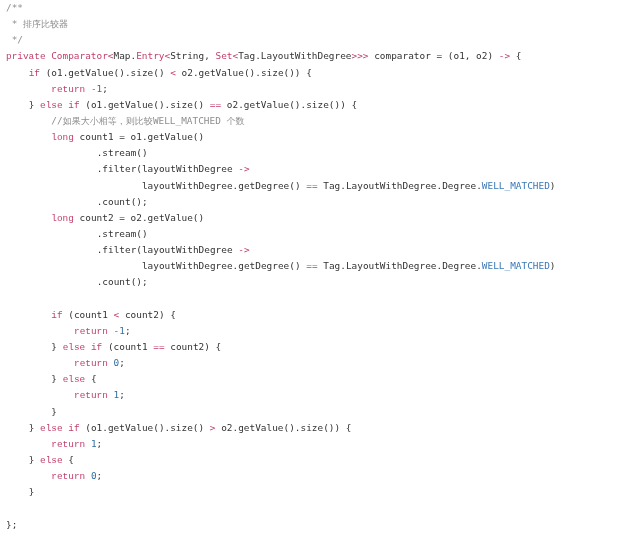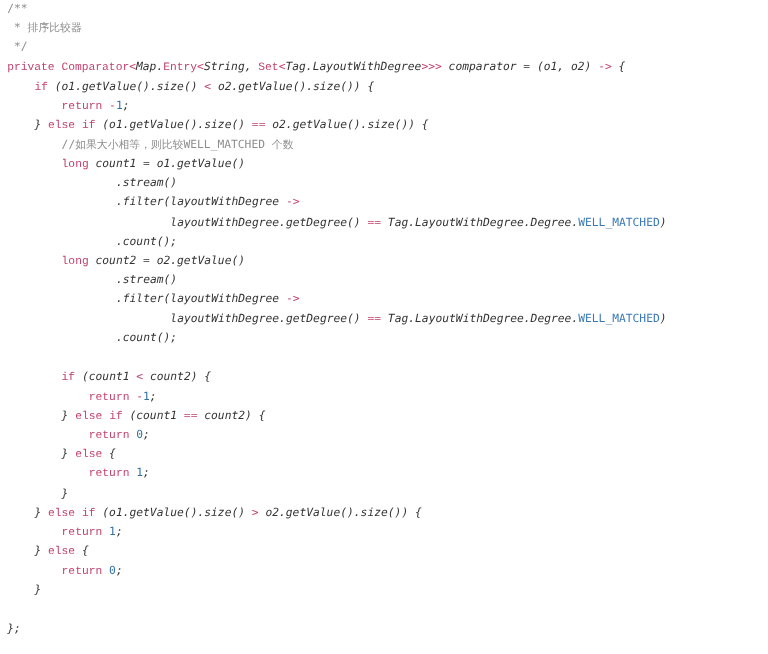--- a/index.html
+++ b/index.html
@@ -25,25 +25,25 @@
     color: #333333;
     white-space: pre;
     letter-spacing: 0.02px;
   }
   .line {
     display: block;
     height: 16.15px;
   }
   .tok-comment { color: #8e8e8e; }
   .tok-keyword { color: #c2416b; font-family: Liberation Mono, monospace; }
-  .tok-type { color: #c2416b; font-family: Liberation Mono, monospace; }
+  .tok-type { color: #c2416b; }
   .tok-op { color: #c2416b; }
   .tok-const { color: #3a78b8; }
   .tok-number { color: #2f6fa5; }
-  .tok-plain { color: #333333; font-style: italic; }
+  .tok-plain { color: #333333; }
   .tok-cjk {
     font-family: "DejaVu Sans", sans-serif;
     font-size: 9px;
     color: #8e8e8e;
     margin-top: 20px;
   }
 </style>
 </head>
 <body>
 

